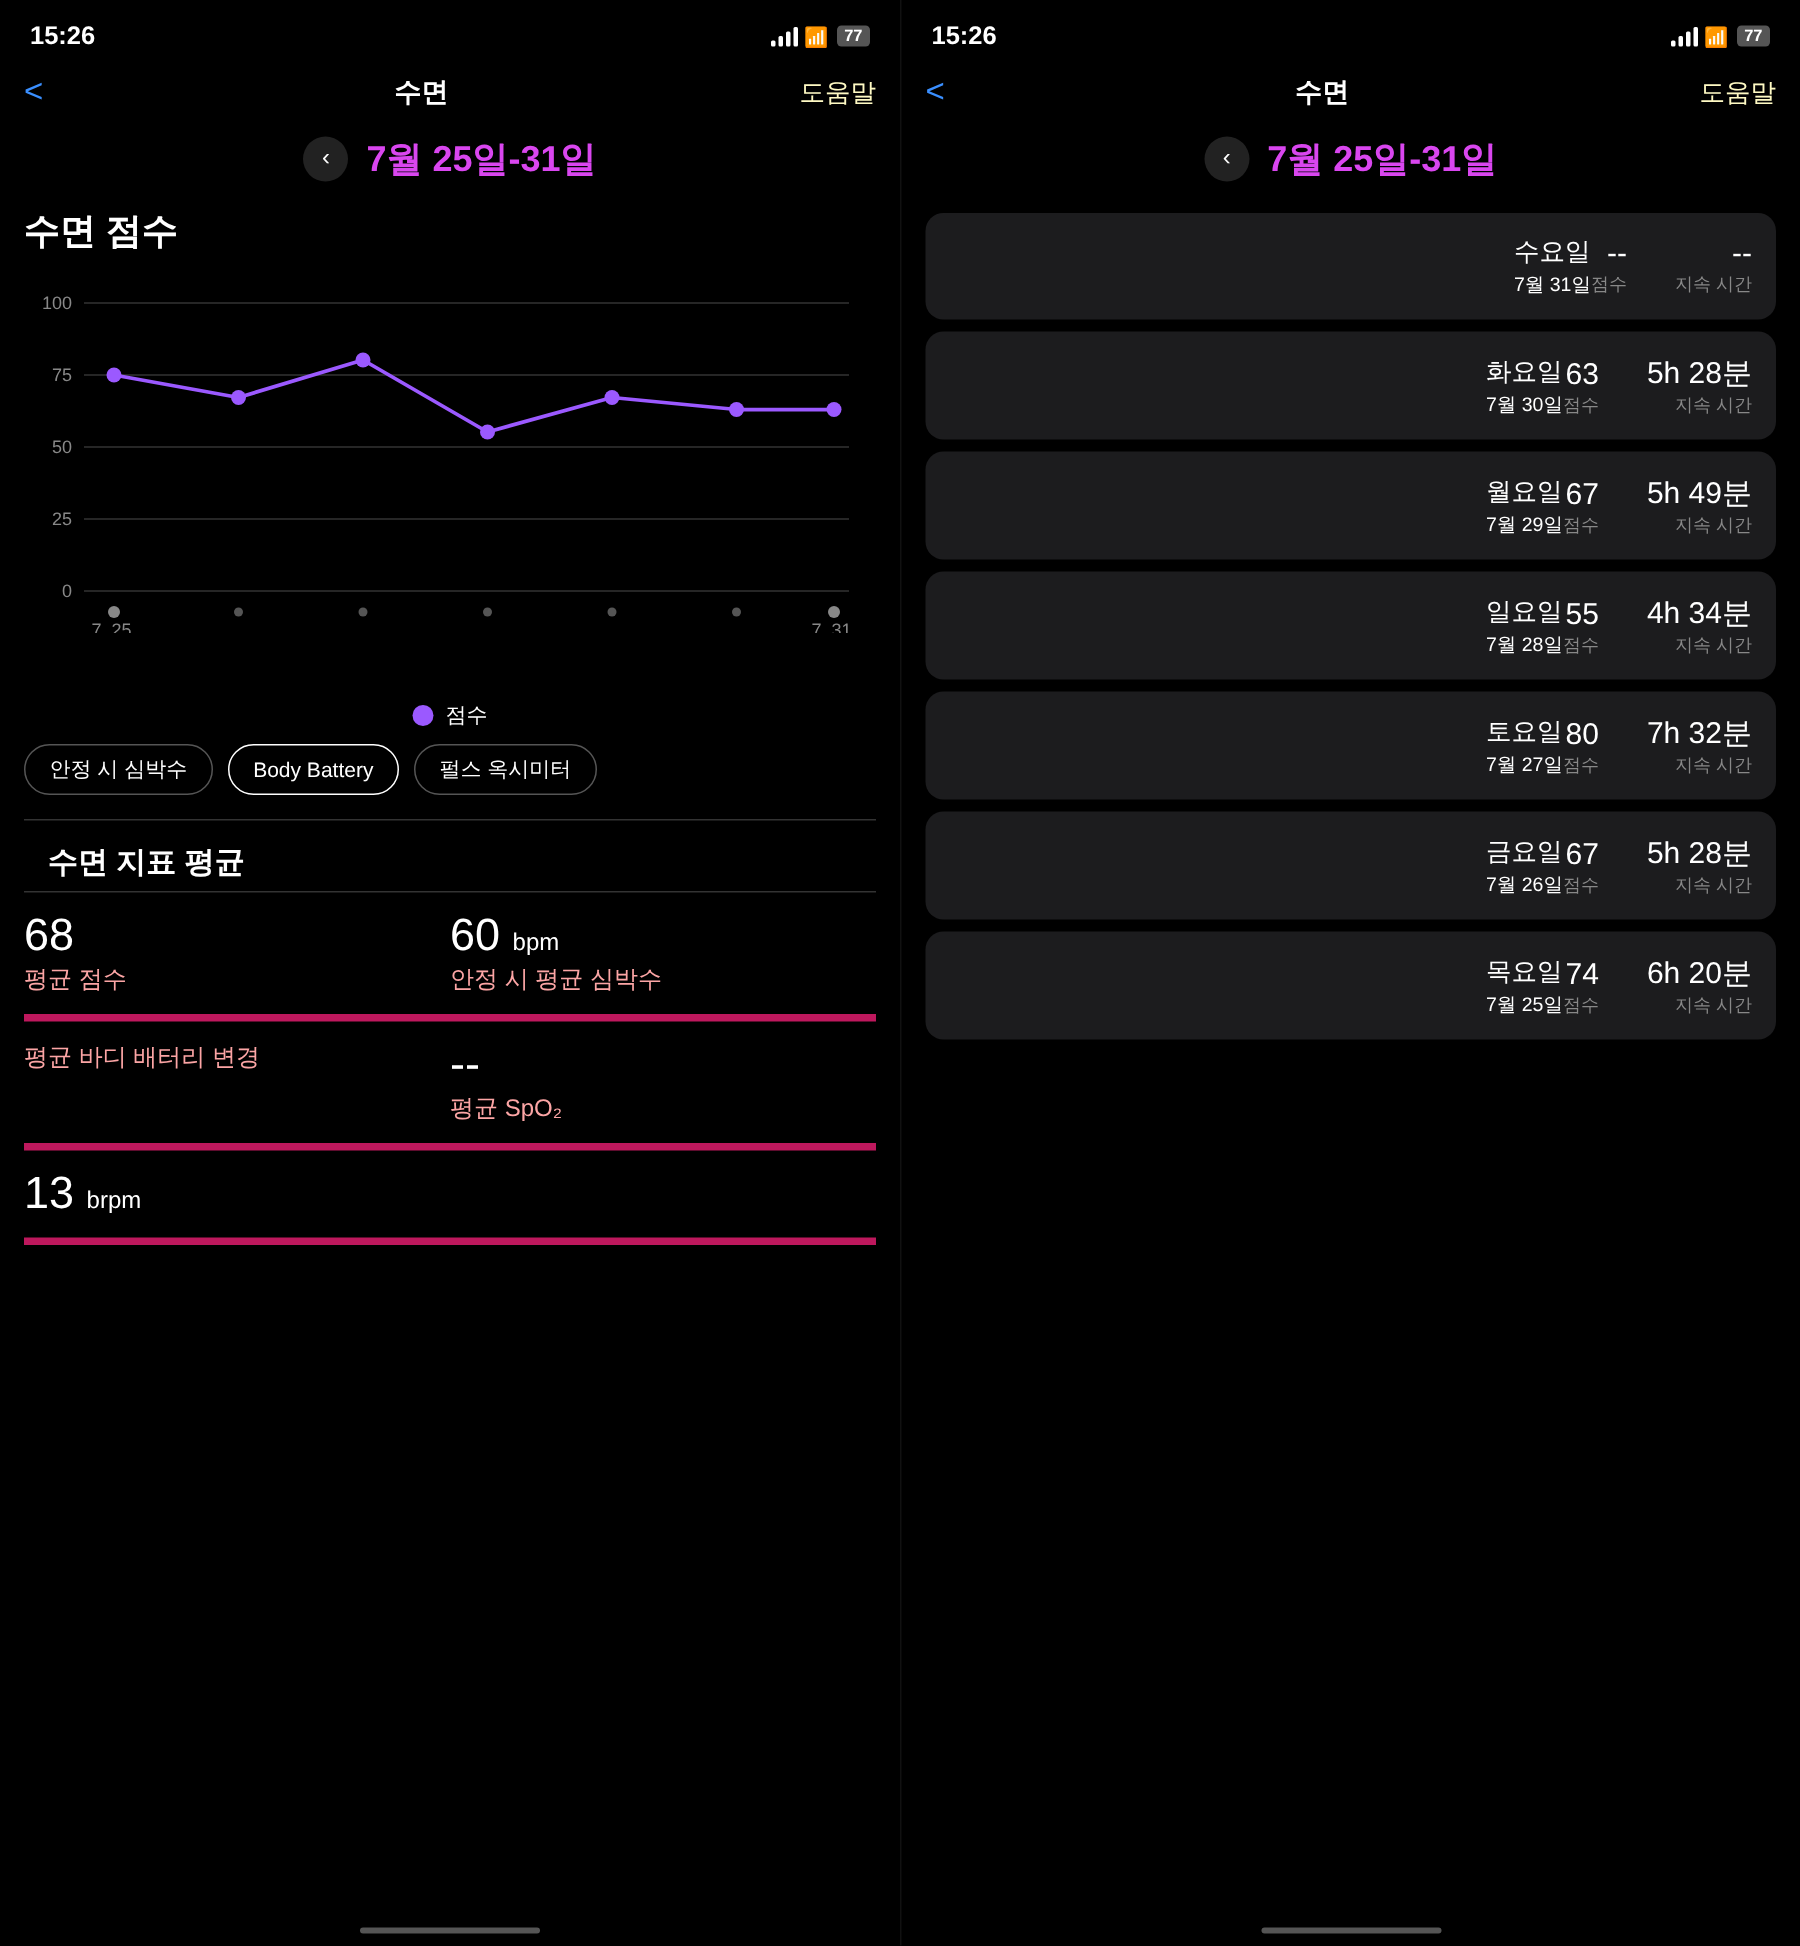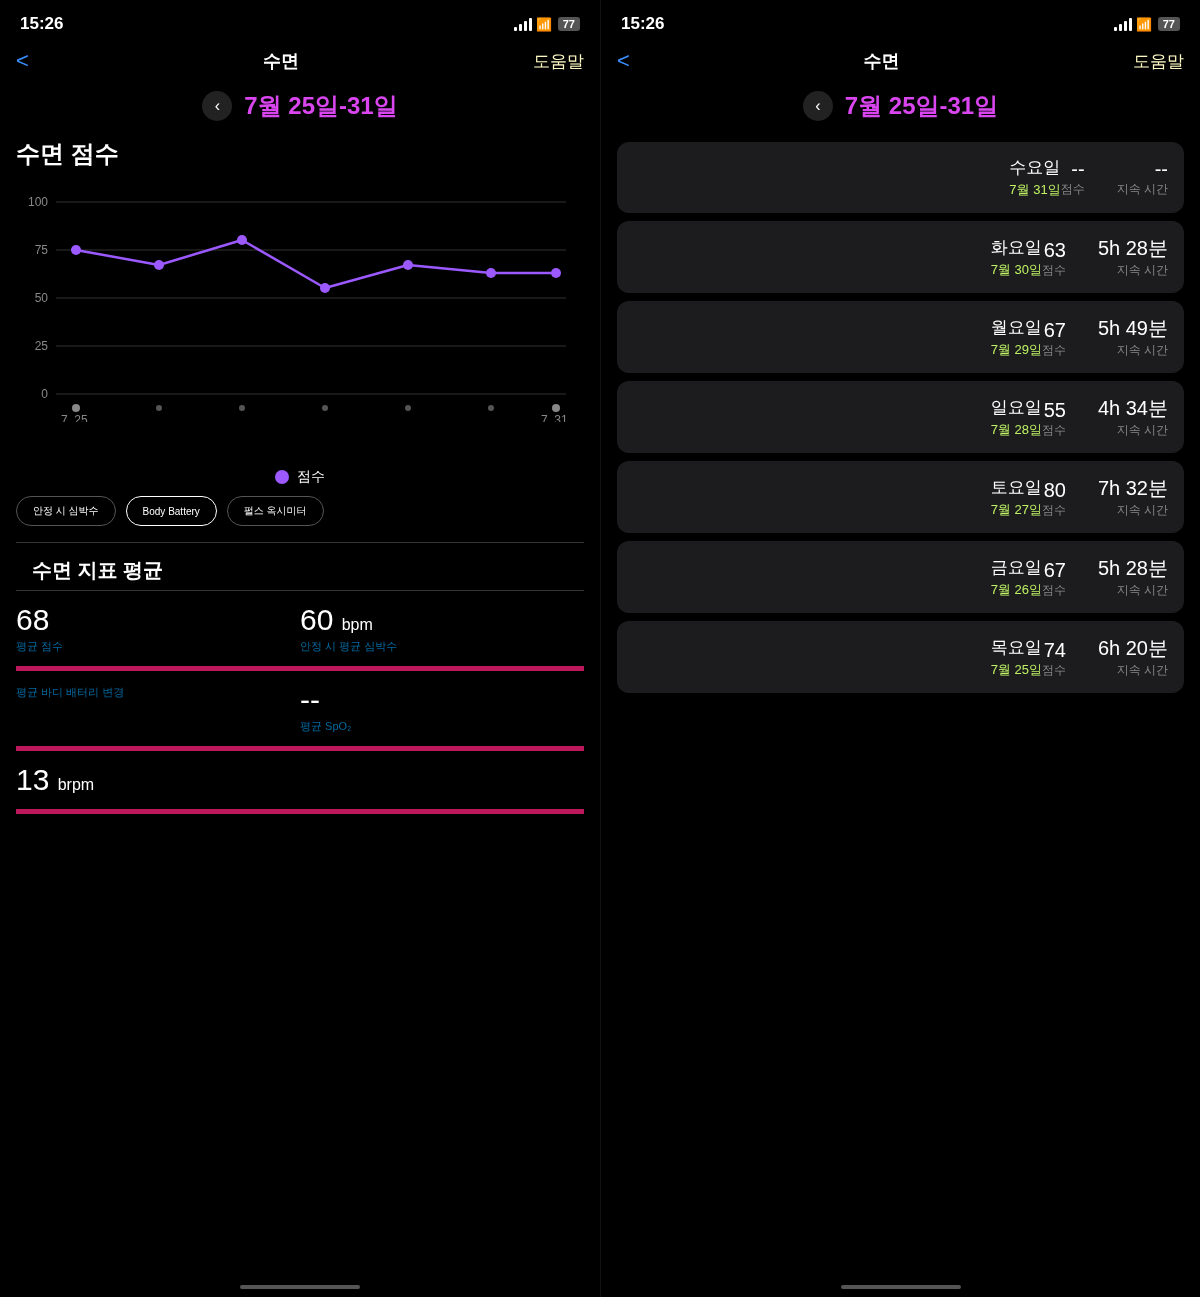--- a/index.html
+++ b/index.html
@@ -157,21 +157,21 @@
       gap: 10px;
       padding: 0 16px 16px;
       overflow-x: auto;
     }
     .filter-btn {
       border: 1.5px solid #555;
       background: transparent;
       color: #fff;
       border-radius: 20px;
       padding: 7px 16px;
-      font-size: 10px;
+      font-size: 14px;
       white-space: nowrap;
       cursor: pointer;
     }
     .filter-btn.active {
       border-color: #fff;
       background: transparent;
     }
 
     
     .divider {
@@ -198,22 +198,22 @@
     .stat-value {
       font-size: 30px;
       font-weight: 300;
       color: #fff;
     }
     .stat-value .unit {
       font-size: 16px;
       font-weight: 400;
     }
     .stat-label {
-      font-size: 11px;
-      color: #0369a1;
+      font-size: 16px;
+      color: #fca5a5;
       margin-top: 2px;
     }
     .stat-cell.full-width {
       grid-column: span 2;
     }
 
     
     .list-container {
       padding: 8px 16px;
     }
@@ -226,21 +226,21 @@
       align-items: center;
       justify-content: flex-end;
     }
     .list-item-left .day-name {
       font-size: 17px;
       font-weight: 500;
       color: #fff;
     }
     .list-item-left .day-date {
       font-size: 13px;
-      color: #bef264;
+      color: #ffffff;
       margin-top: 2px;
     }
     .list-item-right {
       display: flex;
       gap: 32px;
       align-items: flex-end;
     }
     .stat-col {
       text-align: right;
     }

